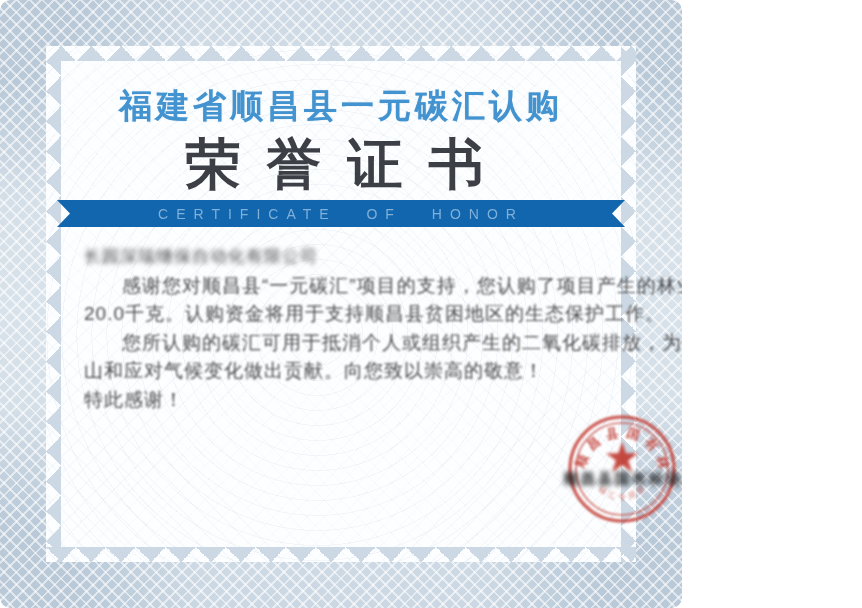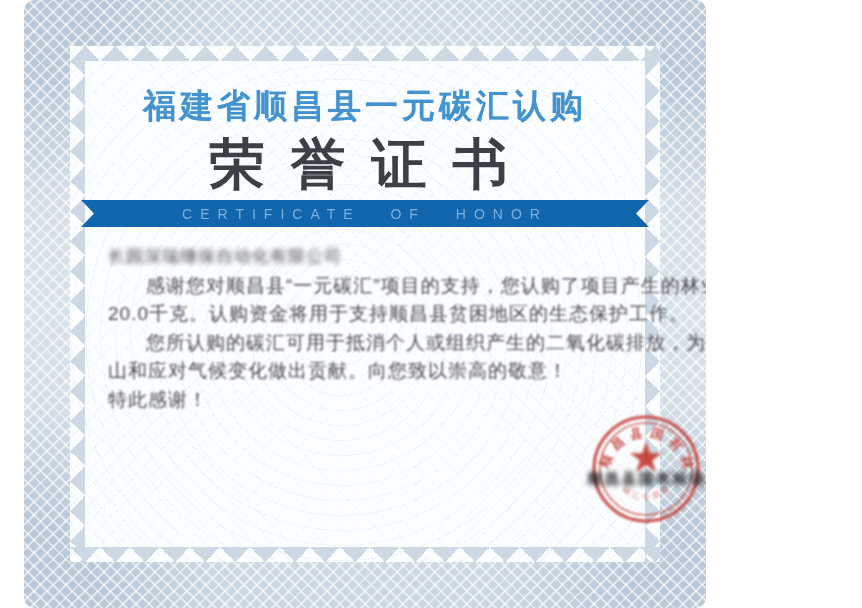--- a/index.html
+++ b/index.html
@@ -1,18 +1,18 @@
 <!DOCTYPE html>
 <html style="--title-blue: #4293cf; --heading-dark: #3c4046; --ribbon-blue: #1266ad; --ribbon-text: #7fb0da; --body-text: #46474b; --seal-red: #c23b32; --border-blue: #ccd9e4;"><head>
 <meta charset="utf-8">
 <style>
   html,body{margin:0;padding:0;background:#ffffff;}
   body{width:862px;height:608px;overflow:hidden;font-family:"Liberation Sans","DejaVu Sans",sans-serif;}
 
-  .certificate{position:relative;width:682px;height:608px;background:#fdfeff;border-radius:10px;overflow:hidden;margin-left:24px;}
+  .certificate{position:relative;width:682px;height:608px;background:#fdfeff;border-radius:10px;overflow:hidden;}
 
   
   .border-frame{position:absolute;inset:0;border-radius:10px;
     background:
       repeating-linear-gradient(45deg, rgba(255,255,255,.55) 0 2px, rgba(255,255,255,0) 2px 9px),
       repeating-linear-gradient(-45deg, rgba(255,255,255,.55) 0 2px, rgba(255,255,255,0) 2px 9px),
       radial-gradient(circle at 0% 0%, #b9c9d8 0 9%, rgba(185,201,216,0) 22%),
       radial-gradient(circle at 100% 0%, #b9c9d8 0 9%, rgba(185,201,216,0) 22%),
       radial-gradient(circle at 0% 100%, #b9c9d8 0 9%, rgba(185,201,216,0) 22%),
       radial-gradient(circle at 100% 100%, #b9c9d8 0 9%, rgba(185,201,216,0) 22%),

